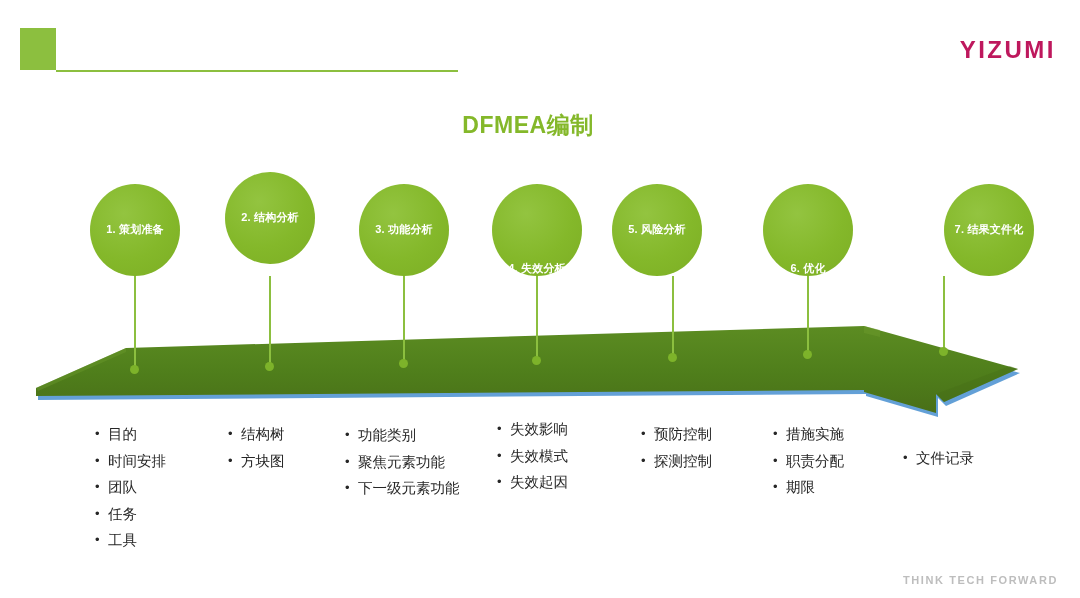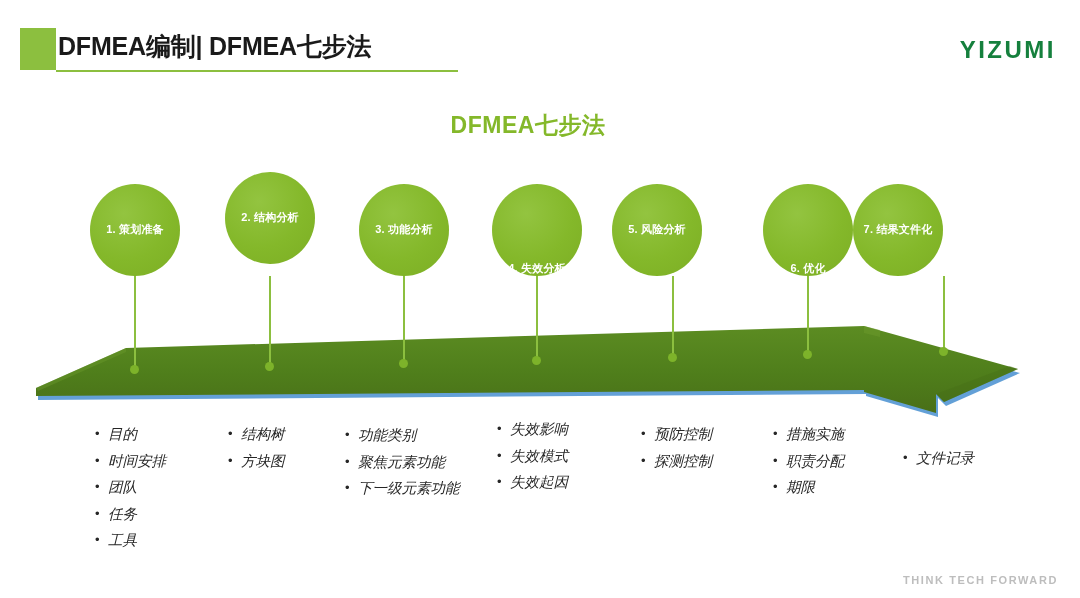--- a/index.html
+++ b/index.html
@@ -20,21 +20,21 @@
     position: absolute; left: 58px; top: 30px;
     font-size: 25px; font-weight: bold; color: #1a1a1a;
     letter-spacing: -0.2px; white-space: nowrap;
   }
   .hdr-rule {
     position: absolute; left: 56px; top: 70px;
     width: 402px; height: 2px; background: #8cbf3f;
   }
   .logo {
     position: absolute; right: 24px; top: 36px;
-    font-size: 24px; font-weight: bold; color: #15803d;
+    font-size: 24px; font-weight: bold; color: #be185d;
     letter-spacing: 2.5px;
   }
 
   
   .chart-title {
     position: absolute; left: 0; right: 0; top: 110px;
     text-align: center; font-size: 23px; font-weight: bold;
     color: #84b82a; letter-spacing: 0.5px;
   }
   .chart-title-inner { display: inline-block; transform: translateX(-12px); }
@@ -69,41 +69,40 @@
   .bcol { position: absolute; }
   .bitem {
     display: flex; align-items: flex-start;
     font-size: 14.5px; color: #262626; line-height: 1;
     margin-bottom: 12px; white-space: nowrap;
   }
   .bdot {
     display: inline-block; width: 13px; flex: 0 0 13px;
     font-size: 13px; color: #262626; line-height: 1.05;
   }
-  .btxt { display: inline-block; font-style: italic; }
+  .btxt { display: inline-block; }
 
   
   .footer {
     position: absolute; right: 22px; bottom: 12px;
     font-size: 11px; color: #bdbdbd; letter-spacing: 1.6px;
     font-weight: bold;
   }
 </style>
 </head>
 <body>
 
 <div class="slide">
 
   <div class="hdr-square"></div>
-  <div class="hdr-title">DFMEA编制| DFMEA七步法</div>
   <div class="hdr-rule"></div>
   <div class="logo">YIZUMI</div>
 
   <div class="chart-title">
-    <span class="chart-title-inner">DFMEA七步法</span>
+    <span class="chart-title-inner">DFMEA编制</span>
   </div>
 
   <svg class="arrow-svg" viewBox="0 0 1080 598">
     <defs>
       <linearGradient id="topface" x1="0" y1="0" x2="0" y2="1">
         <stop offset="0%" stop-color="#5c8c22"></stop>
         <stop offset="55%" stop-color="#4f7e1b"></stop>
         <stop offset="100%" stop-color="#496f18"></stop>
       </linearGradient>
       <linearGradient id="sideface" x1="0" y1="0" x2="1" y2="0">
@@ -167,21 +166,21 @@
 
     <div class="step">
       <div class="circle" style="left:763px; top:184px;align-items:flex-end;">
         <span class="circle-label">6. 优化</span>
       </div>
       <div class="connector" style="left:807px; top:276px; height:78px;"></div>
       <div class="conn-dot" style="left:803px; top:350px;"></div>
     </div>
 
     <div class="step">
-      <div class="circle" style="left:853px; top:184px;text-align:right;">
+      <div class="circle" style="left:944px; top:184px;text-align:right;">
         <span class="circle-label">7. 结果文件化</span>
       </div>
       <div class="connector" style="left:943px; top:276px; height:75px;"></div>
       <div class="conn-dot" style="left:939px; top:347px;"></div>
     </div>
 
   </div>
 
   <div class="bullets">
 

